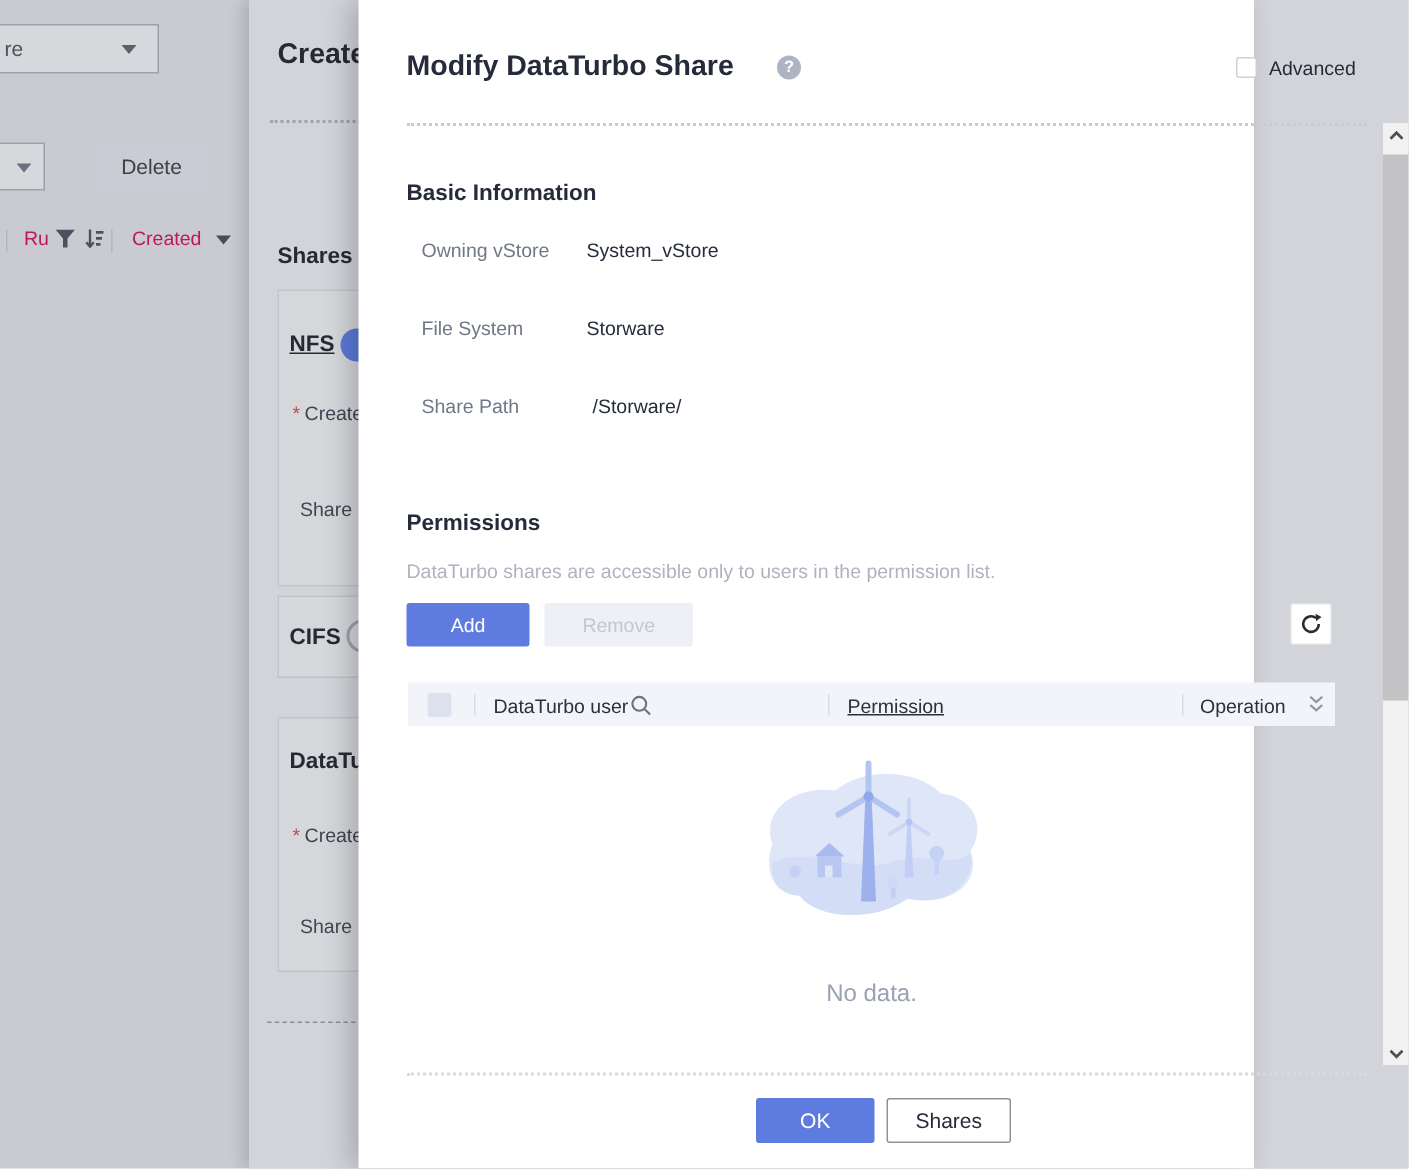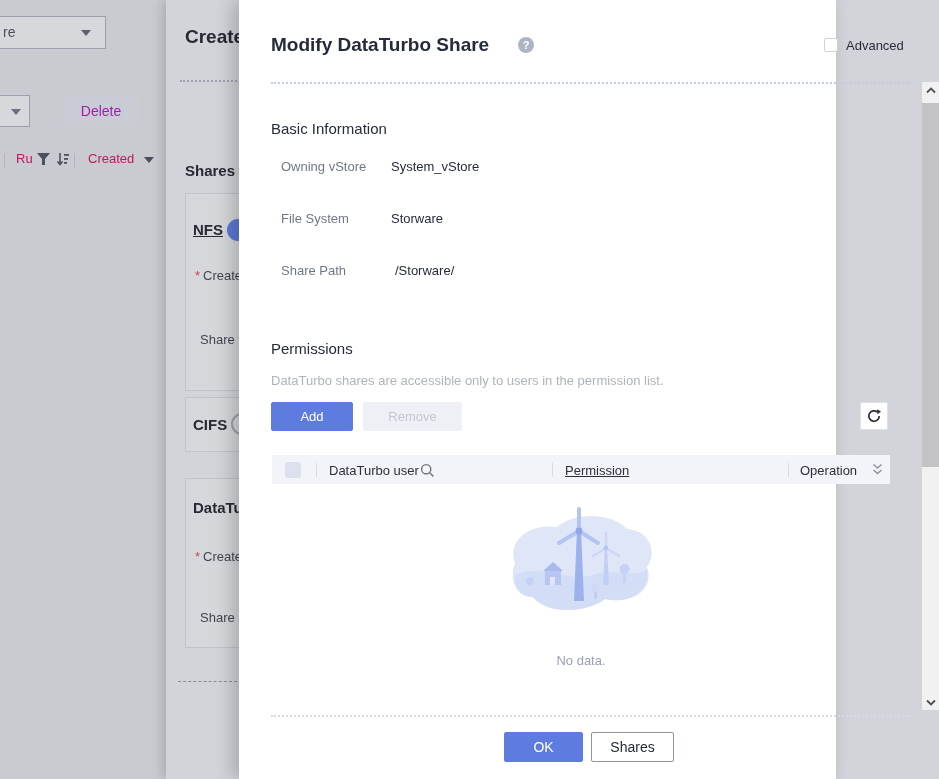--- a/index.html
+++ b/index.html
@@ -4,21 +4,21 @@
 <style>
   * { margin:0; padding:0; box-sizing:border-box; }
   html,body { width:939px; height:779px; overflow:hidden; }
   body { font-family:"Liberation Sans", sans-serif; background:#c9cbd1; position:relative; }
   .abs { position:absolute; }
 
   
   .base-select { left:-14px; top:16px; width:120px; height:33px; background:#d7d8dc; border:1px solid #9ba1ac; color:#4a505c; font-size:14px; line-height:31px; padding-left:16px; }
   .caret { width:0; height:0; border-left:5px solid transparent; border-right:5px solid transparent; border-top:6px solid #5a6070; }
   .base-minibox { left:-22px; top:95px; width:52px; height:32px; background:#d7d8dc; border:1px solid #9ba1ac; }
-  .base-delete { left:62px; top:95px; width:78px; height:32px; background:#c9ccd5; color:#a21caf; font-size:14px; text-align:center; line-height:32px; }
+  .base-delete { left:62px; top:95px; width:78px; height:32px; background:#c9ccd5; color:#404040; font-size:14px; text-align:center; line-height:32px; }
   .base-listheader { top:151px; height:20px; color:#be185d; font-size:13px; }
   .vdiv { width:1px; background:#b2b6c0; }
 
   
   .drawer { left:166px; top:0; width:773px; height:779px; background:#d3d4d9; box-shadow:-4px 0 10px rgba(0,0,0,.15); }
   .drawer h1 { font-size:19px; font-weight:bold; color:#262a33; }
   .drawer h2 { font-size:15px; font-weight:bold; color:#262a33; }
   .d-card { background:#d6d7db; border:1px solid #c1c3ca; width:150px; }
   .d-proto { font-size:15px; font-weight:bold; color:#262a33; }
   .d-field { font-size:13px; color:#40454f; }
@@ -28,34 +28,34 @@
   .toggle-off { width:22px; height:22px; border-radius:50%; border:2px solid #9ca1af; background:#d6d7db; }
 
   
   .modal { left:239px; top:0; width:597px; height:779px; background:#ffffff; box-shadow:-6px 0 18px rgba(0,0,0,.22); }
   .m-title { font-size:19px; font-weight:bold; color:#252b3a; }
   .help-ic { width:16px; height:16px; border-radius:50%; background:#aeb4c3; color:#ffffff; font-size:11px; font-weight:bold; text-align:center; line-height:16px; }
   .chk { width:14px; height:14px; border:1px solid #cfd1d7; border-radius:2px; background:#fff; }
   .m-label13 { font-size:13px; color:#252b3a; }
   .dotline { border-top:2px dotted #c3cae4; }
   .dotline-ft { border-top:2px dotted #d6dae4; }
-  .sec-h { font-size:15px; font-weight:normal; color:#252b3a; }
+  .sec-h { font-size:15px; font-weight:bold; color:#252b3a; }
   .f-label { font-size:13px; color:#6f7787; }
   .f-value { font-size:13px; color:#252b3a; }
   .desc { font-size:13px; color:#afb3bf; }
   .btn { display:inline-block; text-align:center; font-size:13px; border-radius:2px; cursor:pointer; }
   .btn-primary { background:#5e7ce0; color:#ffffff; border:1px solid #5e7ce0; }
   .btn-disabled { background:#eef0f6; color:#c3c7d2; border:1px solid #eef0f6; }
   .btn-plain { background:#ffffff; color:#252b3a; border:1px solid #8f939e; }
   .icon-btn { width:28px; height:28px; background:#fff; border:1px solid #dfe1e7; border-radius:2px; display:flex; align-items:center; justify-content:center; }
   .thead { background:#f2f4f9; }
   .th-txt { font-size:13px; color:#2b303b; }
   .th-div { width:1px; height:14px; background:#d8dbe4; }
   .th-chk { width:16px; height:16px; background:#dde1ed; border-radius:2px; }
-  .nodata { font-size:13px; color:#9aa1b2; }
+  .nodata { font-size:16px; color:#9aa1b2; }
 
   
   .sb { left:683px; top:82px; width:17px; height:628px; background:#f1f1f1; }
   .sb-thumb { left:0; top:21px; width:17px; height:364px; background:#c3c3c6; }
   .sb-btn { width:17px; height:16px; display:flex; align-items:center; justify-content:center; background:#f1f1f1; }
 </style>
 </head>
 <body>
 
 <div class="abs base-select">

